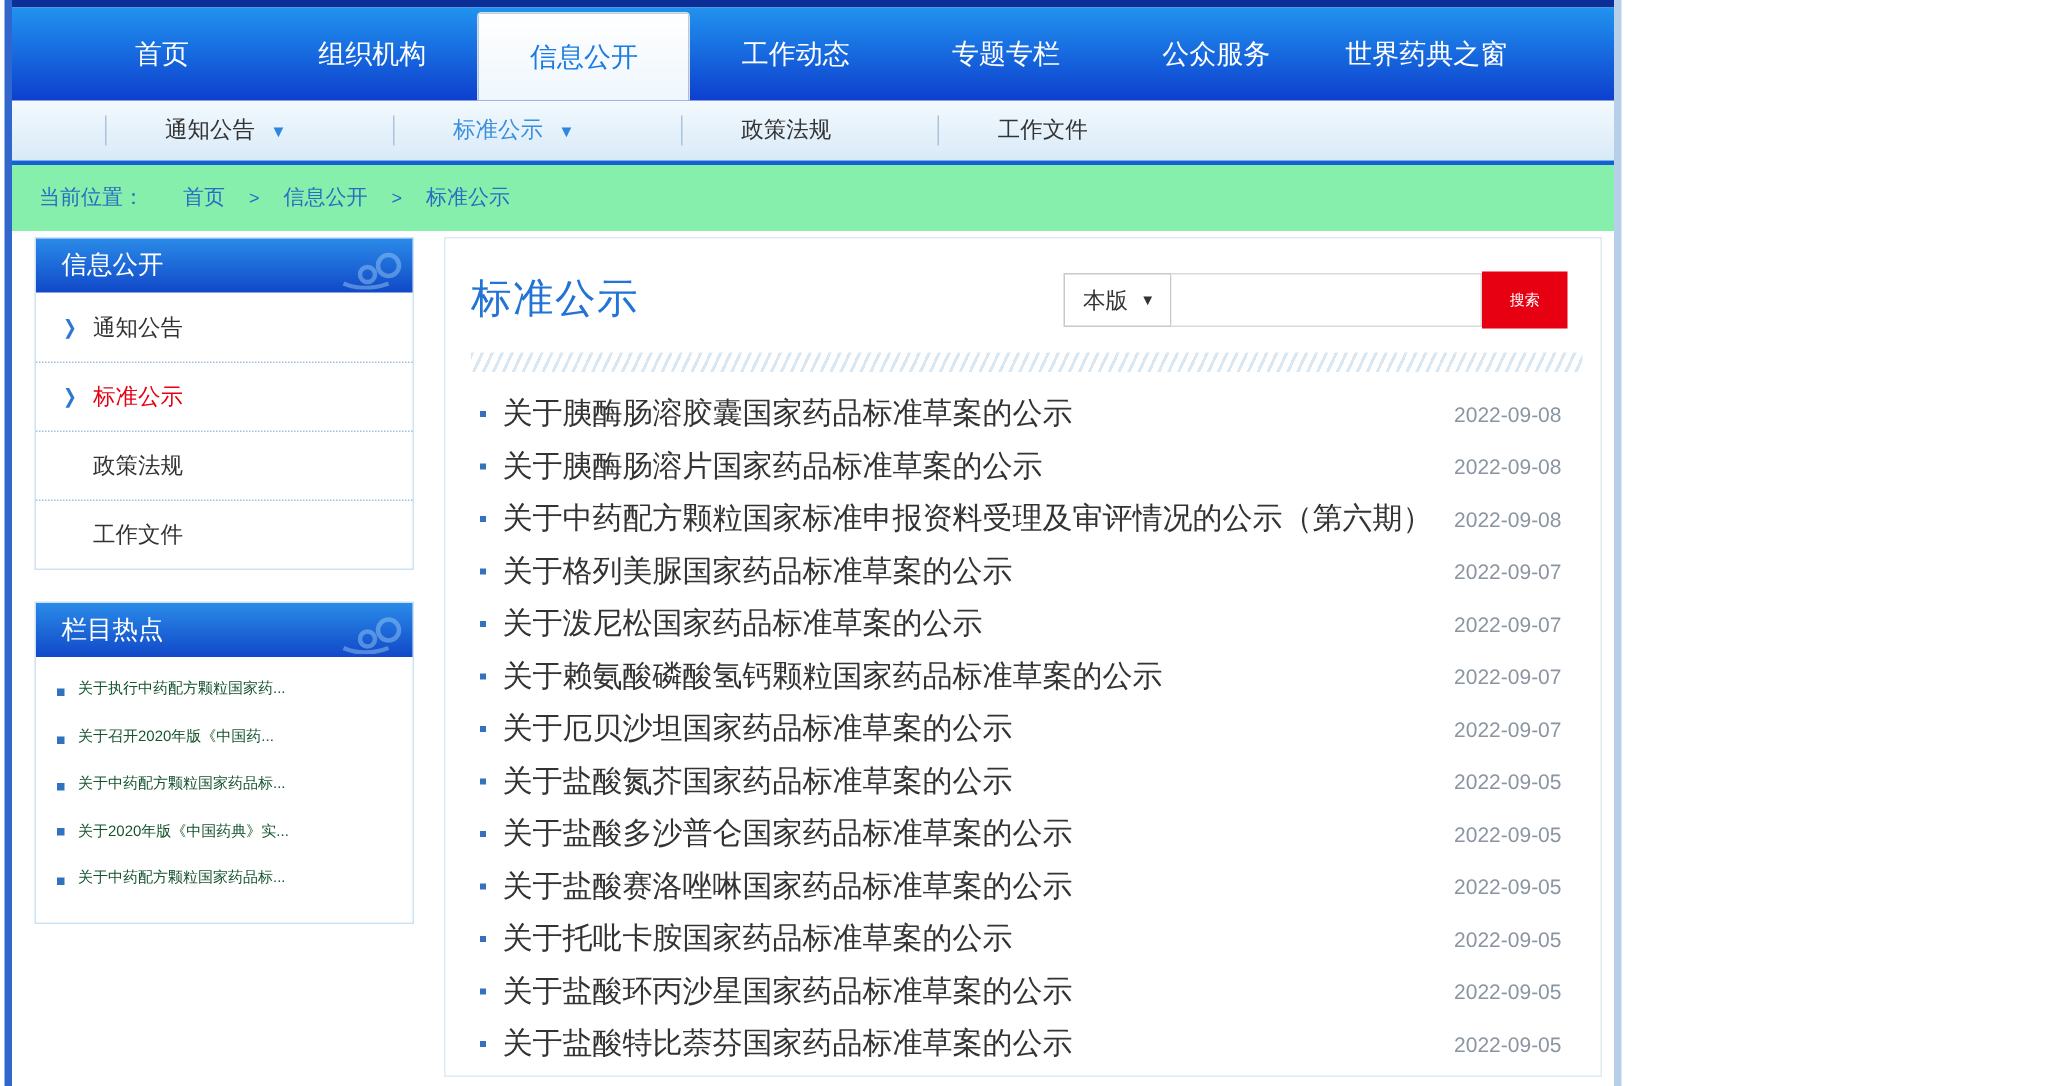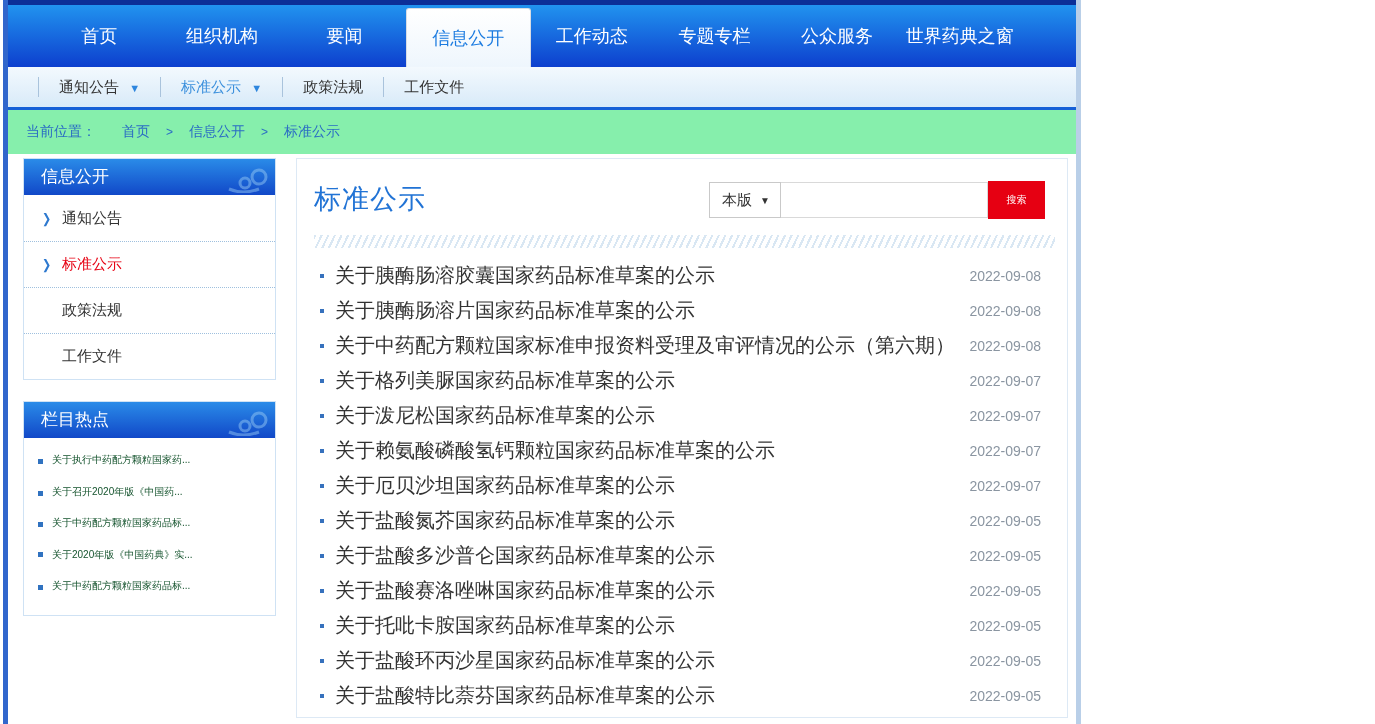--- a/index.html
+++ b/index.html
@@ -14,22 +14,22 @@
     display:flex; align-items:stretch; padding:0 55px 0 30px; position:relative; }
   .tab { flex:1; display:flex; align-items:center; justify-content:center;
     color:#ffffff; font-size:18px; cursor:pointer; }
   .tab.active { background:linear-gradient(#ffffff,#eef6fd); color:#1b7be0;
     border:1px solid #d8dde4; border-bottom:none; border-radius:3px 3px 0 0;
     margin-top:3px; }
 
   
   .subnav { height:43px; background:linear-gradient(#f3f9fe,#d8eaf8);
     border-bottom:3px solid #1660d6; display:flex; align-items:center; padding-left:30px; }
-  .subnav-item { padding:0 20px; font-size:15px; color:#333; cursor:pointer;
-    border-left:1px solid #a9c3dc; height:20px; line-height:20px; white-space:nowrap; }
+  .subnav-item { padding:0 39px; font-size:15px; color:#333; cursor:pointer;
+    border-left:1px solid #a9c3dc; height:20px; line-height:20px; white-space:nowrap;margin-left:32px; }
   .subnav-item:last-child { border-right:1px solid #a9c3dc; border-right:none; }
   .subnav-item.active { color:#3a8fdc; }
   .dd-arrow { color:#2e86de; font-size:11px; margin-left:6px; }
 
   
   .breadcrumb { height:44px; display:flex; align-items:center; padding-left:18px;
     font-size:14px; color:#2a6cc4; background:#86efac; }
   .breadcrumb a { color:#2a6cc4; text-decoration:none; cursor:pointer; }
   .crumb-sep { margin:0 16px; font-size:12px; }
   .crumb-link { margin-left:16px; }
@@ -86,21 +86,20 @@
 </style>
 </head>
 <body>
 
 <div class="page">
   <div class="page-topline"></div>
 
   <div class="topnav">
     <div class="tab">首页</div>
     <div class="tab">组织机构</div>
-    <div class="tab">要闻</div>
     <div class="tab active">信息公开</div>
     <div class="tab">工作动态</div>
     <div class="tab">专题专栏</div>
     <div class="tab">公众服务</div>
     <div class="tab">世界药典之窗</div>
   </div>
 
   <div class="subnav">
     <div class="subnav-item">
       <span>通知公告</span>

